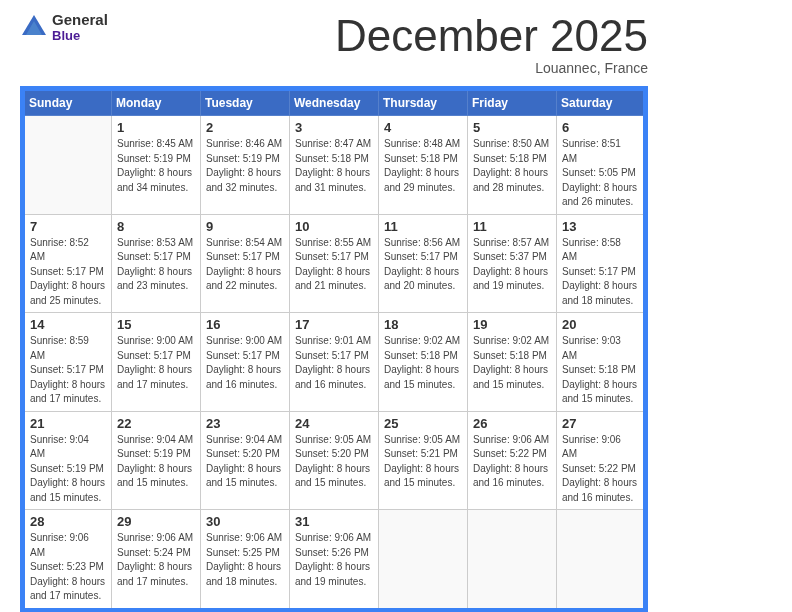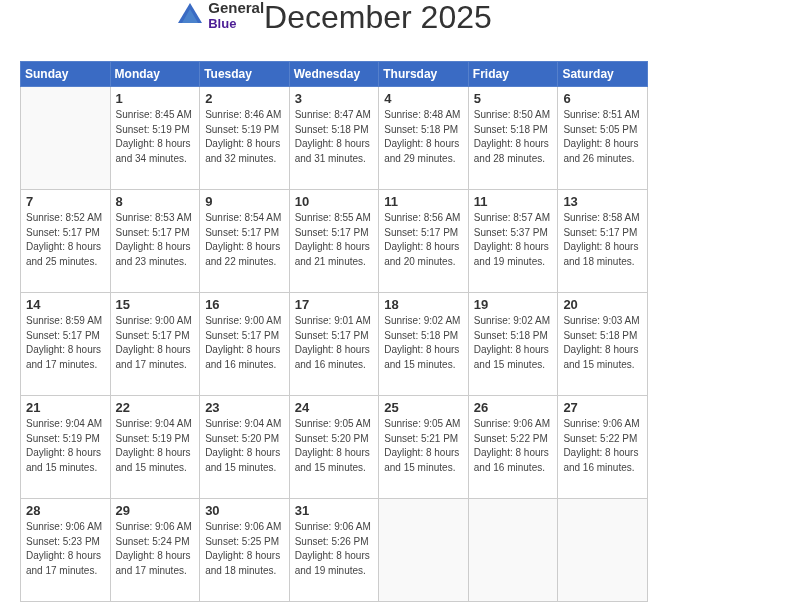--- a/index.html
+++ b/index.html
@@ -6,24 +6,23 @@
     body {
       width: 792px;
       height: 612px;
       font-family: Arial, sans-serif;
       background: #fff;
       overflow: hidden;
     }
     .page {
       width: 668px;
       height: 612px;
-      padding: 0 20px 10px 20px;
+      padding: 12px 20px 10px 20px;
       display: flex;
       flex-direction: column;
-      align-items: center;
     }
     .header {
       display: flex;
       justify-content: space-between;
       align-items: flex-start;
       margin-bottom: 10px;
     }
     .logo {
       display: flex;
       align-items: center;
@@ -45,36 +44,35 @@
       color: #4c1d95;
     }
     .logo-icon {
       width: 28px;
       height: 28px;
     }
     .title-area {
       text-align: right;
     }
     .month-title {
-      font-size: 32px;
+      font-size: 44px;
       font-weight: normal;
       color: #333;
       line-height: 1.1;
     }
     .subtitle {
       font-size: 14px;
       color: #555;
     }
     .calendar {
       flex: 1;
-      border: 1px solid #3b82f6;
+      border: 5px solid #3b82f6;
       border-collapse: collapse;
       width: 100%;
       table-layout: fixed;
-      margin-top: 16px;
     }
     .calendar th {
       background: #3a6bc4;
       color: #fff;
       font-size: 12px;
       font-weight: bold;
       padding: 5px 4px;
       text-align: left;
       border: 1px solid #5580cc;
     }
@@ -112,20 +110,21 @@
         <polygon points="14,2 26,22 2,22" fill="#3a6bc4"></polygon>
         <polygon points="14,8 22,22 6,22" fill="#5a9ad4" opacity="0.5"></polygon>
       </svg>
       <div class="logo-text">
         <span class="logo-general">General</span>
         <span class="logo-blue">Blue</span>
       </div>
     </div>
     <div class="title-area">
       <div class="month-title">December 2025</div>
+      <div class="subtitle">Louannec, France</div>
     </div>
   </div>
 
   <table class="calendar">
     <thead>
       <tr>
         <th>Sunday</th>
         <th>Monday</th>
         <th>Tuesday</th>
         <th>Wednesday</th>

